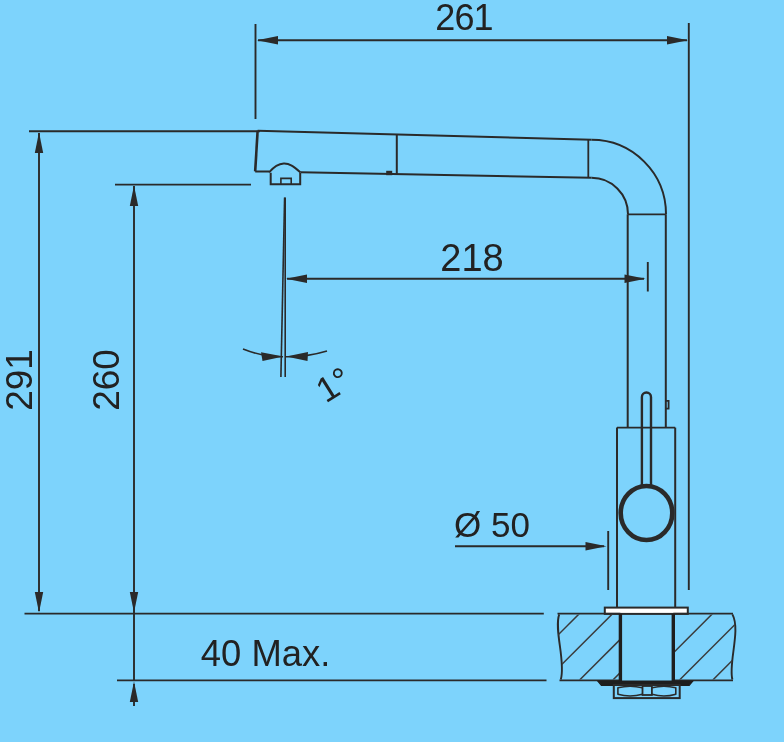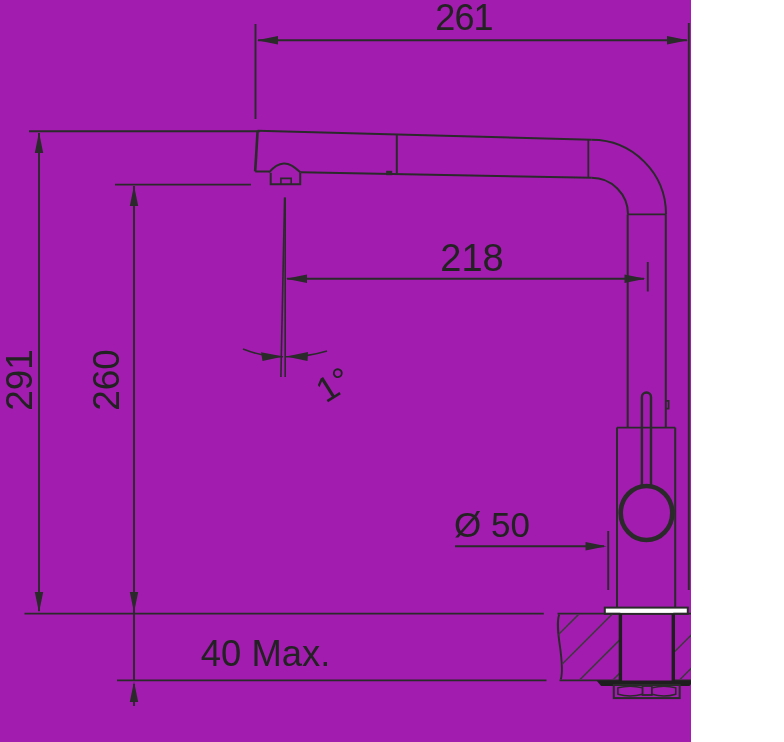--- a/index.html
+++ b/index.html
@@ -1,16 +1,16 @@
 <!DOCTYPE html>
 <html><head>
 <meta charset="utf-8">
 <style>
   html,body{margin:0;padding:0;background:#ffffff;}
-  .page{width:691px;height:742px;position:relative;background:#a21caf;overflow:hidden;text-align:center;}
+  .page{width:784px;height:742px;position:relative;background:#7dd3fc;overflow:hidden;text-align:center;}
   text{font-family:"Liberation Sans",sans-serif;fill:#222222;}
 </style>
 </head>
 <body>
 <div class="page">
 <svg width="784" height="742" viewBox="0 0 784 742" xmlns="http://www.w3.org/2000/svg">
 <defs>
 
 <pattern id="hatch" width="27" height="27" patternUnits="userSpaceOnUse" patternTransform="rotate(0)">
   <path d="M-7,34 L34,-7 M-20,47 L47,-20" stroke="#3a3a3a" stroke-width="1.6" fill="none"></path>

